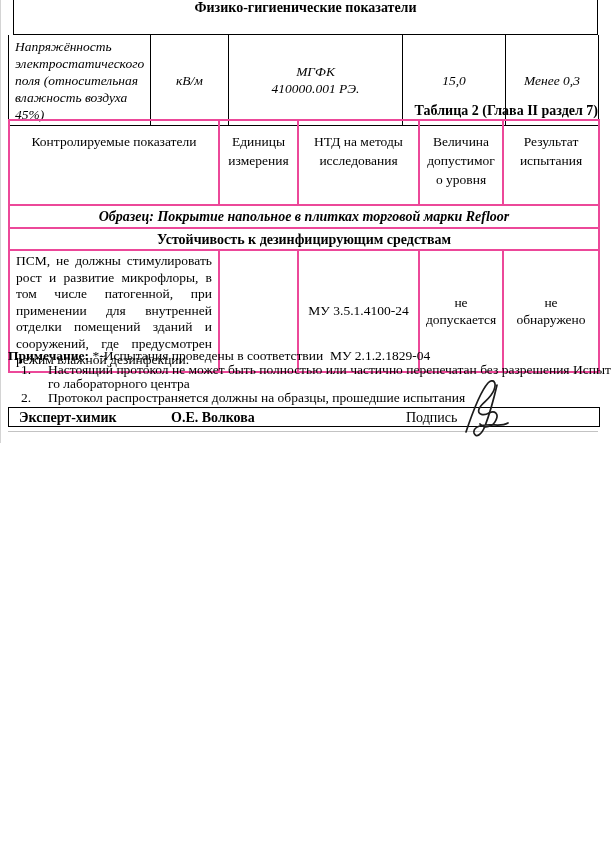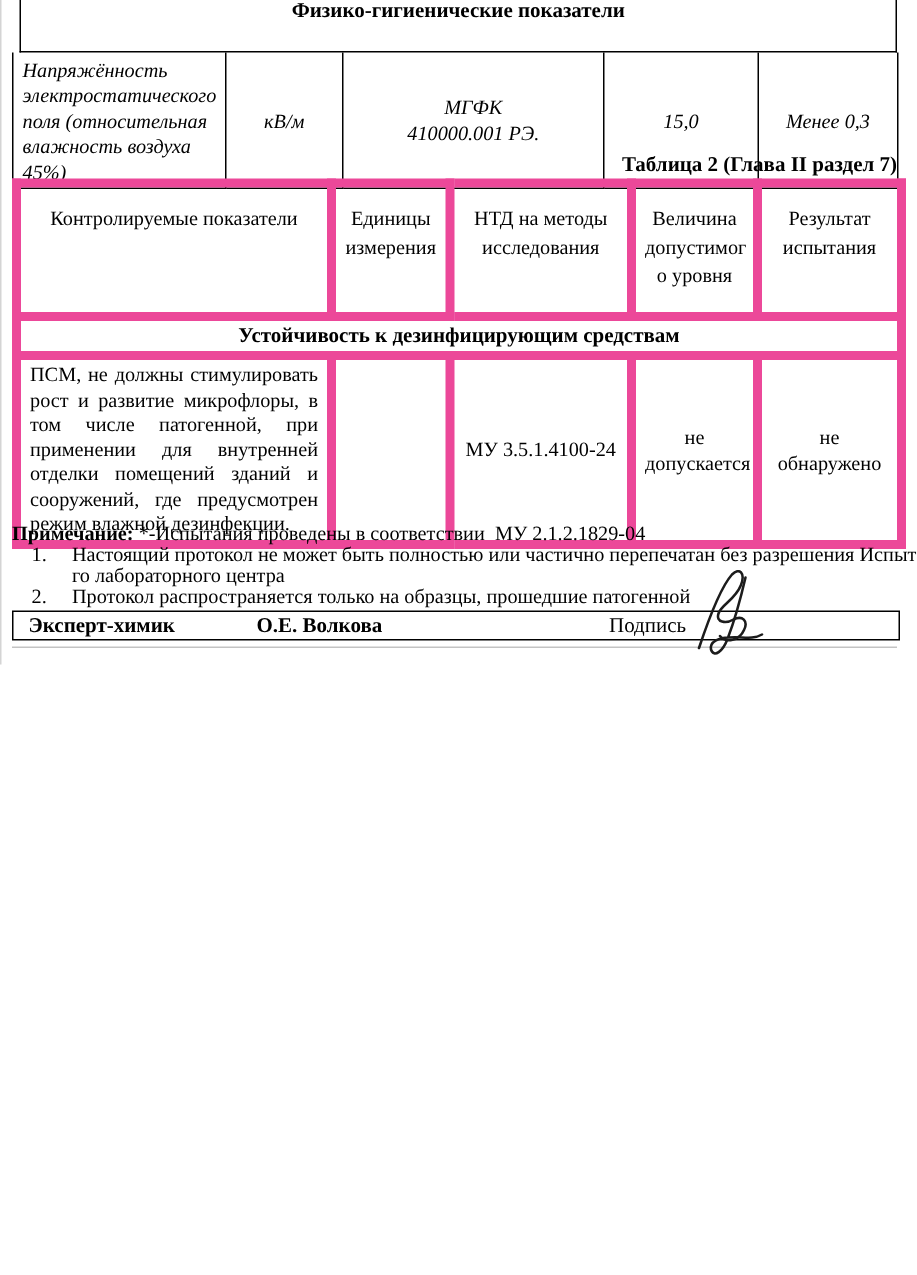--- a/index.html
+++ b/index.html
@@ -48,21 +48,21 @@
 
   
   .t2-caption {
     position:absolute; top:103px; right:13px;
     font-weight:bold; font-size:14px; line-height:16px;
   }
 
   
   .t2 { position:absolute; left:8px; top:119px; width:590px; }
   .t2 td {
-    border:6px solid #ec4899;
+    border:2px solid #ec4899;
     font-size:13.5px;
     line-height:17px;
     padding:1px 6px;
     text-align:center;
     vertical-align:middle;
     overflow:hidden;
   }
   .t2 tr.hdr td {
     height:71px;
     vertical-align:top;
@@ -159,20 +159,23 @@
 измерения</td>
     <td class="pre">НТД на методы
 исследования</td>
     <td class="pre">Величина
 допустимог
 о уровня</td>
     <td class="pre">Результат
 испытания</td>
   </tr>
   <tr>
+    <td class="sample" colspan="5">Образец: Покрытие напольное в плитках торговой марки Refloor</td>
+  </tr>
+  <tr>
     <td class="section" colspan="5">Устойчивость к дезинфицирующим средствам</td>
   </tr>
   <tr class="body">
     <td class="ind">ПСМ, не должны стимулировать рост и развитие микрофлоры, в том числе патогенной, при применении для внутренней отделки помещений зданий и сооружений, где предусмотрен режим влажной дезинфекции.</td>
     <td></td>
     <td>МУ 3.5.1.4100-24</td>
     <td class="pre">не
 допускается</td>
     <td class="pre">не
 обнаружено</td>
@@ -182,21 +185,21 @@
 
 <div class="notes">
   <div class="lead"><b>Примечание:</b><span> *-Испытания проведены в соответствии  МУ 2.1.2.1829-04</span></div>
   <div class="note-item">
     <span class="num">1.</span>
     <span class="txt">Настоящий протокол не может быть полностью или частично перепечатан без разрешения Испытательно-
 го лабораторного центра</span>
   </div>
   <div class="note-item">
     <span class="num">2.</span>
-    <span class="txt">Протокол распространяется только на образцы, прошедшие патогенной</span>
+    <span class="txt">Протокол распространяется должны на образцы, прошедшие испытания</span>
   </div>
 </div>
 
 <div class="sig-box">
   <span class="sig-role">Эксперт-химик</span>
   <span class="sig-name">О.Е. Волкова</span>
   <span class="sig-label">Подпись</span>
 </div>
 <div class="sig-underline"></div>
 

